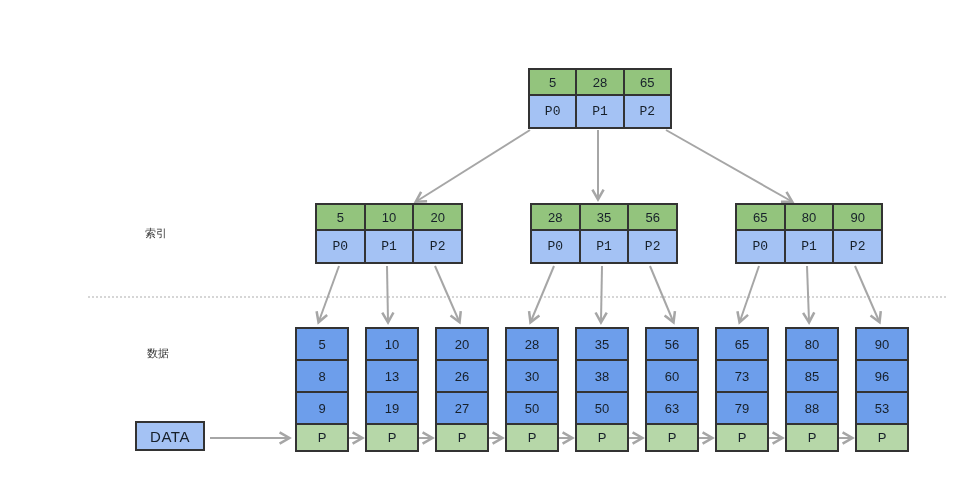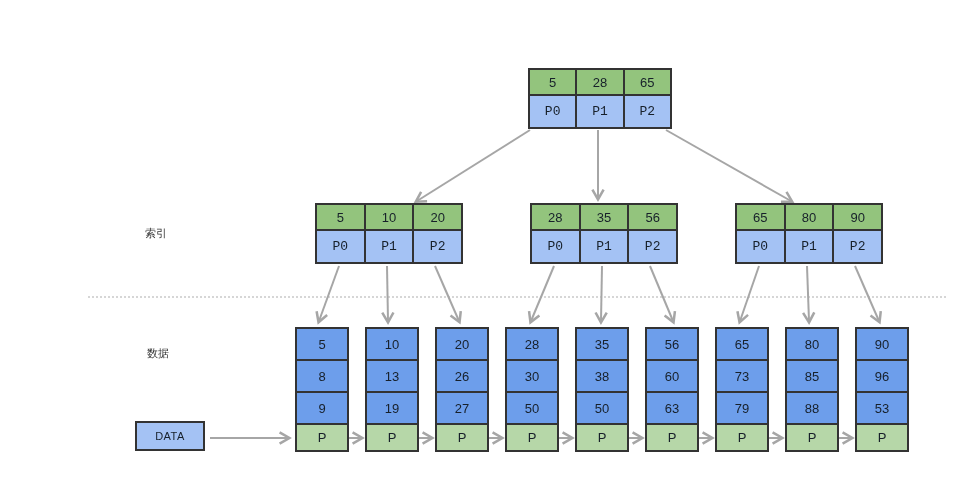--- a/index.html
+++ b/index.html
@@ -20,21 +20,21 @@
   .datacol { position:absolute; top:327px; width:50px; display:grid;
              grid-template-rows:30px 30px 30px 25px; gap:2px;
              background:var(--border,#333); border:2px solid var(--border,#333); }
   .num   { background:var(--data-cell,#6d9eeb); }
   .pcell { background:var(--block-pointer-cell,#b6d7a8); }
 
   .side-label { position:absolute; font-size:11px; color:#333; }
   .data-box { position:absolute; left:135px; top:421px; width:66px; height:26px;
               background:var(--pointer-cell,#a4c2f4); border:2px solid var(--border,#333);
               display:flex; align-items:center; justify-content:center;
-              font-size:11px; color:#17202a; letter-spacing:0.5px; }
+              font-size:15px; color:#17202a; letter-spacing:0.5px; }
 </style>
 </head>
 <body>
 
 <div class="canvas">
 
   <svg class="arrows" xmlns="http://www.w3.org/2000/svg">
     <defs>
       <marker id="ah" viewBox="0 0 10 10" refX="7" refY="5" markerWidth="7" markerHeight="7" orient="auto">
         <path d="M1,1 L8,5 L1,9" fill="none" stroke="#a6a6a6" stroke-width="1.8"></path>

